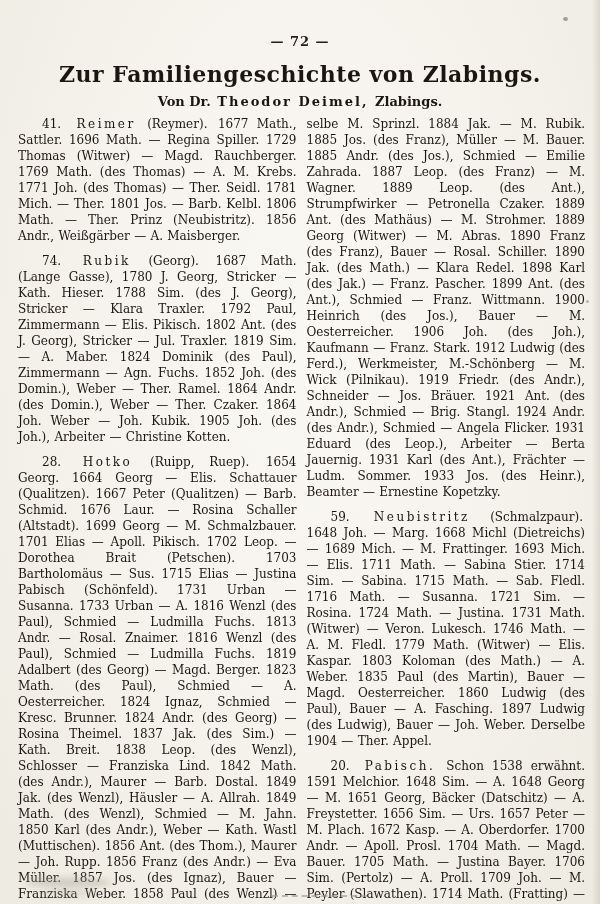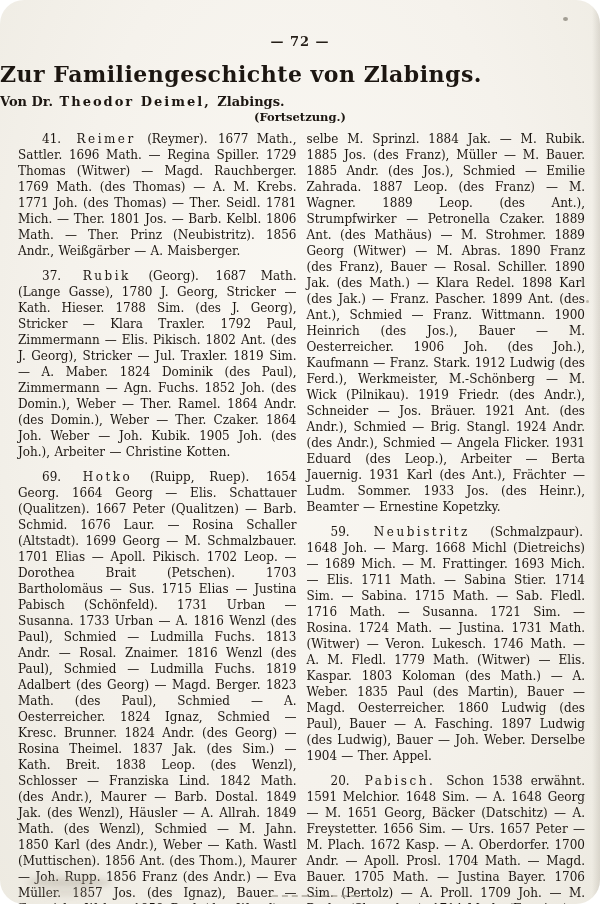--- a/index.html
+++ b/index.html
@@ -4,38 +4,38 @@
 <style>
   html,body{margin:0;padding:0;}
   .page{
     position:relative;
     width:600px;height:904px;
     background:radial-gradient(ellipse at 50% 38%, #faf8f3 0%, #f5f2ec 55%, #edeae1 100%);
     font-family:"DejaVu Serif","Liberation Serif",serif;
     color:#1c1611;
     overflow:hidden;
     box-sizing:border-box;
-    border-radius:24px;
   }
   .pageno{
     text-align:center;
     padding-top:34px;
     font-size:13px;
     font-weight:bold;
     letter-spacing:1px;
     color:#241d16;
   }
   .title{
+    text-align:center;
     margin-top:12px;
     font-size:22px;
     font-weight:bold;
     letter-spacing:0.5px;
   }
   .byline{
-    text-align:left;
+    text-align:center;
     margin-top:7px;
     font-size:13px;
     font-weight:bold;
   }
   .byline .bname{letter-spacing:2px;padding:0 2px;}
   .fortsetzung{
     text-align:center;
     margin-top:1px;
     font-size:11.5px;
     font-weight:bold;
@@ -86,42 +86,41 @@
   <div class="pageno">—  72  —</div>
 
   <div class="title">Zur Familiengeschichte von Zlabings.</div>
 
   <div class="byline">
     <span>Von Dr.</span>
     <span class="bname">Theodor Deimel,</span>
     <span>Zlabings.</span>
   </div>
 
-  <div class="fortsetzung">(Fortsetzung.)</div>
 
   <div class="columns">
 
     <div class="col">
 
       <p class="entry">
         <span class="enum">41.</span>
         <span class="ename">Reimer</span>
         <span class="enote">(Reymer).</span>
         <span>1677 Math., Sattler. 1696 Math. — Regina Spiller. 1729 Thomas (Witwer) — Magd. Rauchberger. 1769 Math. (des Thomas) — A. M. Krebs. 1771 Joh. (des Thomas) — Ther. Seidl. 1781 Mich. — Ther. 1801 Jos. — Barb. Kelbl. 1806 Math. — Ther. Prinz (Neubistritz). 1856 Andr., Weißgärber — A. Maisberger.</span>
       </p>
 
       <p class="entry">
-        <span class="enum">37.</span>
+        <span class="enum">74.</span>
         <span class="ename">Rubik</span>
         <span class="enote">(Georg).</span>
         <span>1687 Math. (Lange Gasse), 1780 J. Georg, Stricker — Kath. Hieser. 1788 Sim. (des J. Georg), Stricker — Klara Traxler. 1792 Paul, Zimmermann — Elis. Pikisch. 1802 Ant. (des J. Georg), Stricker — Jul. Traxler. 1819 Sim. — A. Maber. 1824 Dominik (des Paul), Zimmermann — Agn. Fuchs. 1852 Joh. (des Domin.), Weber — Ther. Ramel. 1864 Andr. (des Domin.), Weber — Ther. Czaker. 1864 Joh. Weber — Joh. Kubik. 1905 Joh. (des Joh.), Arbeiter — Christine Kotten.</span>
       </p>
 
       <p class="entry">
-        <span class="enum">69.</span>
+        <span class="enum">28.</span>
         <span class="ename">Hotko</span>
         <span class="enote">(Ruipp, Ruep).</span>
         <span>1654 Georg. 1664 Georg — Elis. Schattauer (Qualitzen). 1667 Peter (Qualitzen) — Barb. Schmid. 1676 Laur. — Rosina Schaller (Altstadt). 1699 Georg — M. Schmalzbauer. 1701 Elias — Apoll. Pikisch. 1702 Leop. — Dorothea Brait (Petschen). 1703 Bartholomäus — Sus. 1715 Elias — Justina Pabisch (Schönfeld). 1731 Urban — Susanna. 1733 Urban — A. 1816 Wenzl (des Paul), Schmied — Ludmilla Fuchs. 1813 Andr. — Rosal. Znaimer. 1816 Wenzl (des Paul), Schmied — Ludmilla Fuchs. 1819 Adalbert (des Georg) — Magd. Berger. 1823 Math. (des Paul), Schmied — A. Oesterreicher. 1824 Ignaz, Schmied — Kresc. Brunner. 1824 Andr. (des Georg) — Rosina Theimel. 1837 Jak. (des Sim.) — Kath. Breit. 1838 Leop. (des Wenzl), Schlosser — Franziska Lind. 1842 Math. (des Andr.), Maurer — Barb. Dostal. 1849 Jak. (des Wenzl), Häusler — A. Allrah. 1849 Math. (des Wenzl), Schmied — M. Jahn. 1850 Karl (des Andr.), Weber — Kath. Wastl (Muttischen). 1856 Ant. (des Thom.), Maurer — Joh. Rupp. 1856 Franz (des Andr.) — Eva Müller. 1857 Jos. (des Ignaz), Bauer — Franziska Weber. 1858 Paul (des Wenzl) — Veron. Hotko. 1871 Leop. (des Math.), Maurer — Rosal. Bernhard. 1872 Ferd. (des Math.), Weber — M. Wagner. 1874 Georg (des Math.), Weber — A. Krainzinger. 1877 Joh. (des Barth.), Bauer — M. Kloiber. 1882 Georg (des Math.), Weber — M. Selinger. 1882 Julius (des Math.), Strumpfwirker — Paulin. Pfeiler. 1884 der-</span>
       </p>
 
     </div>
 
     <div class="col">
 
       <p class="entry cont">

